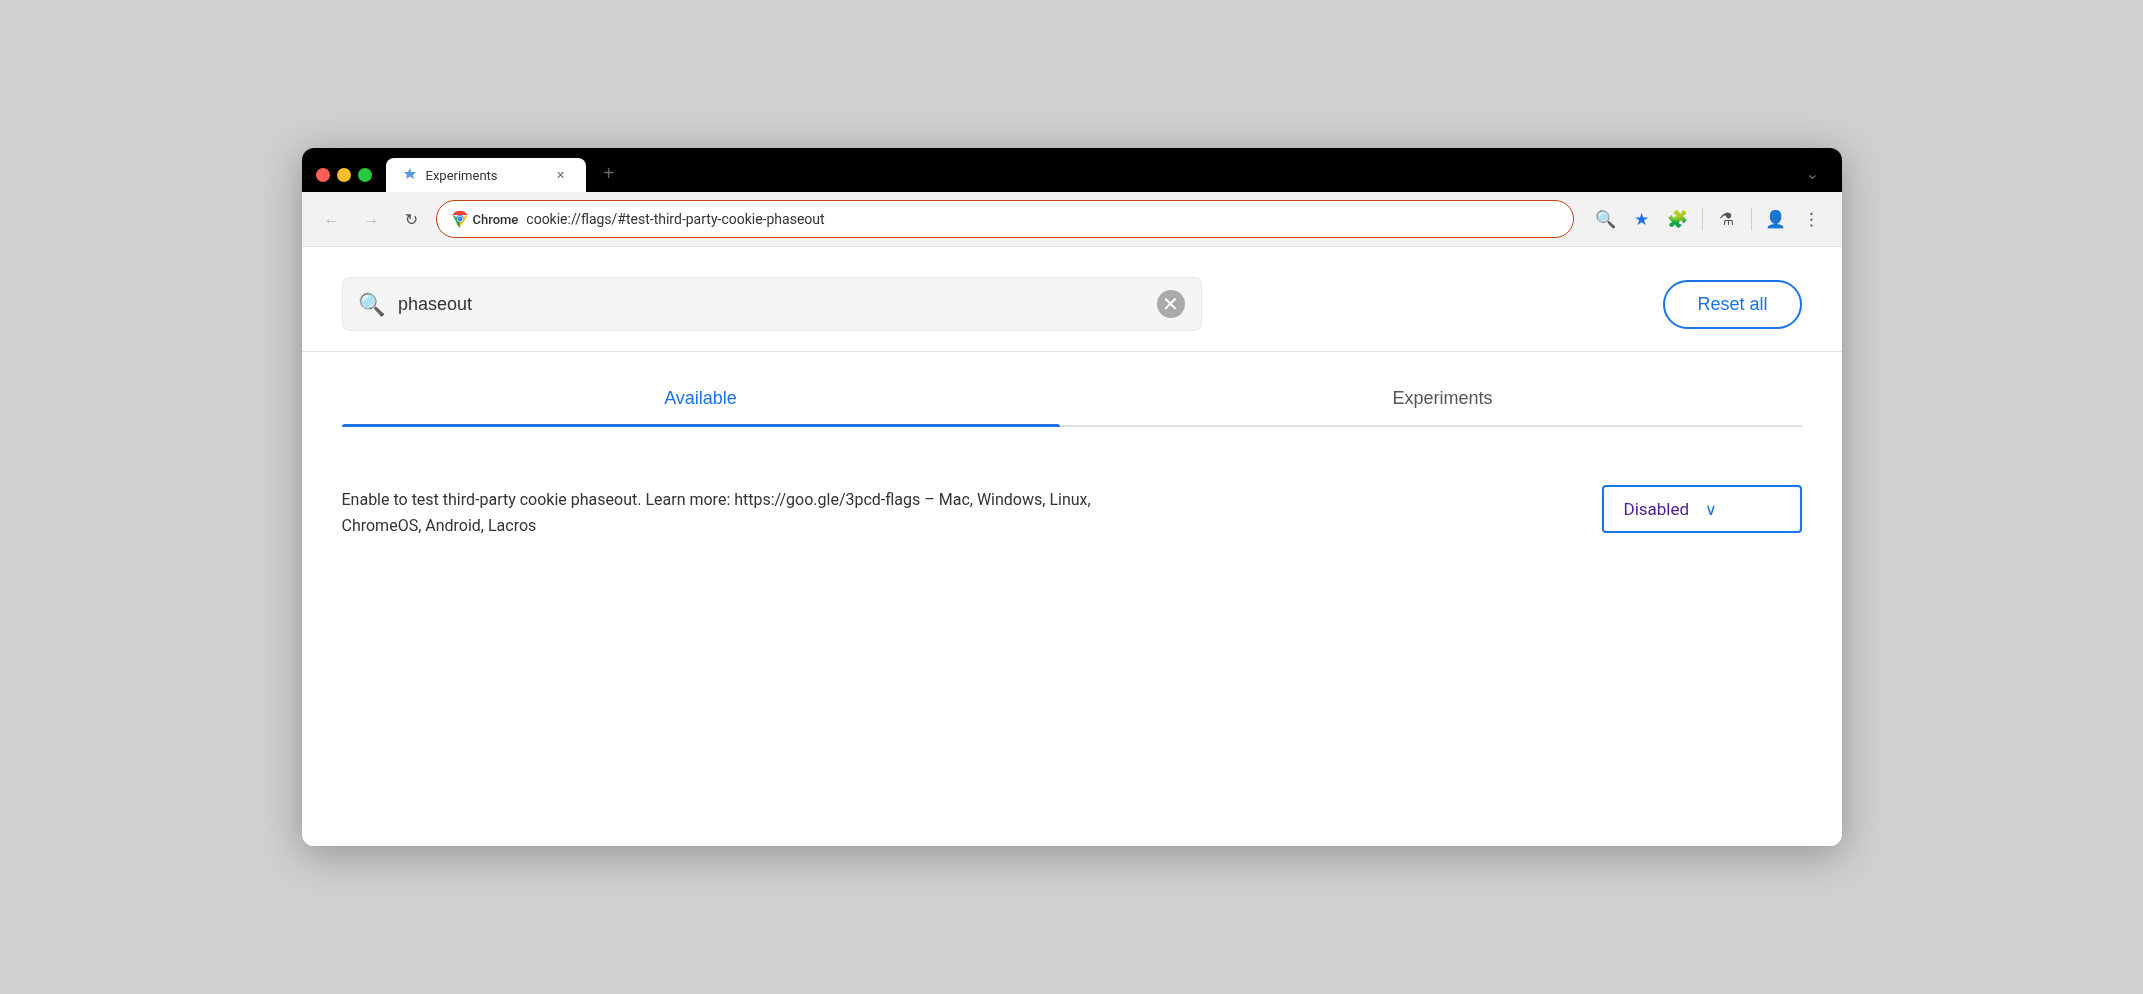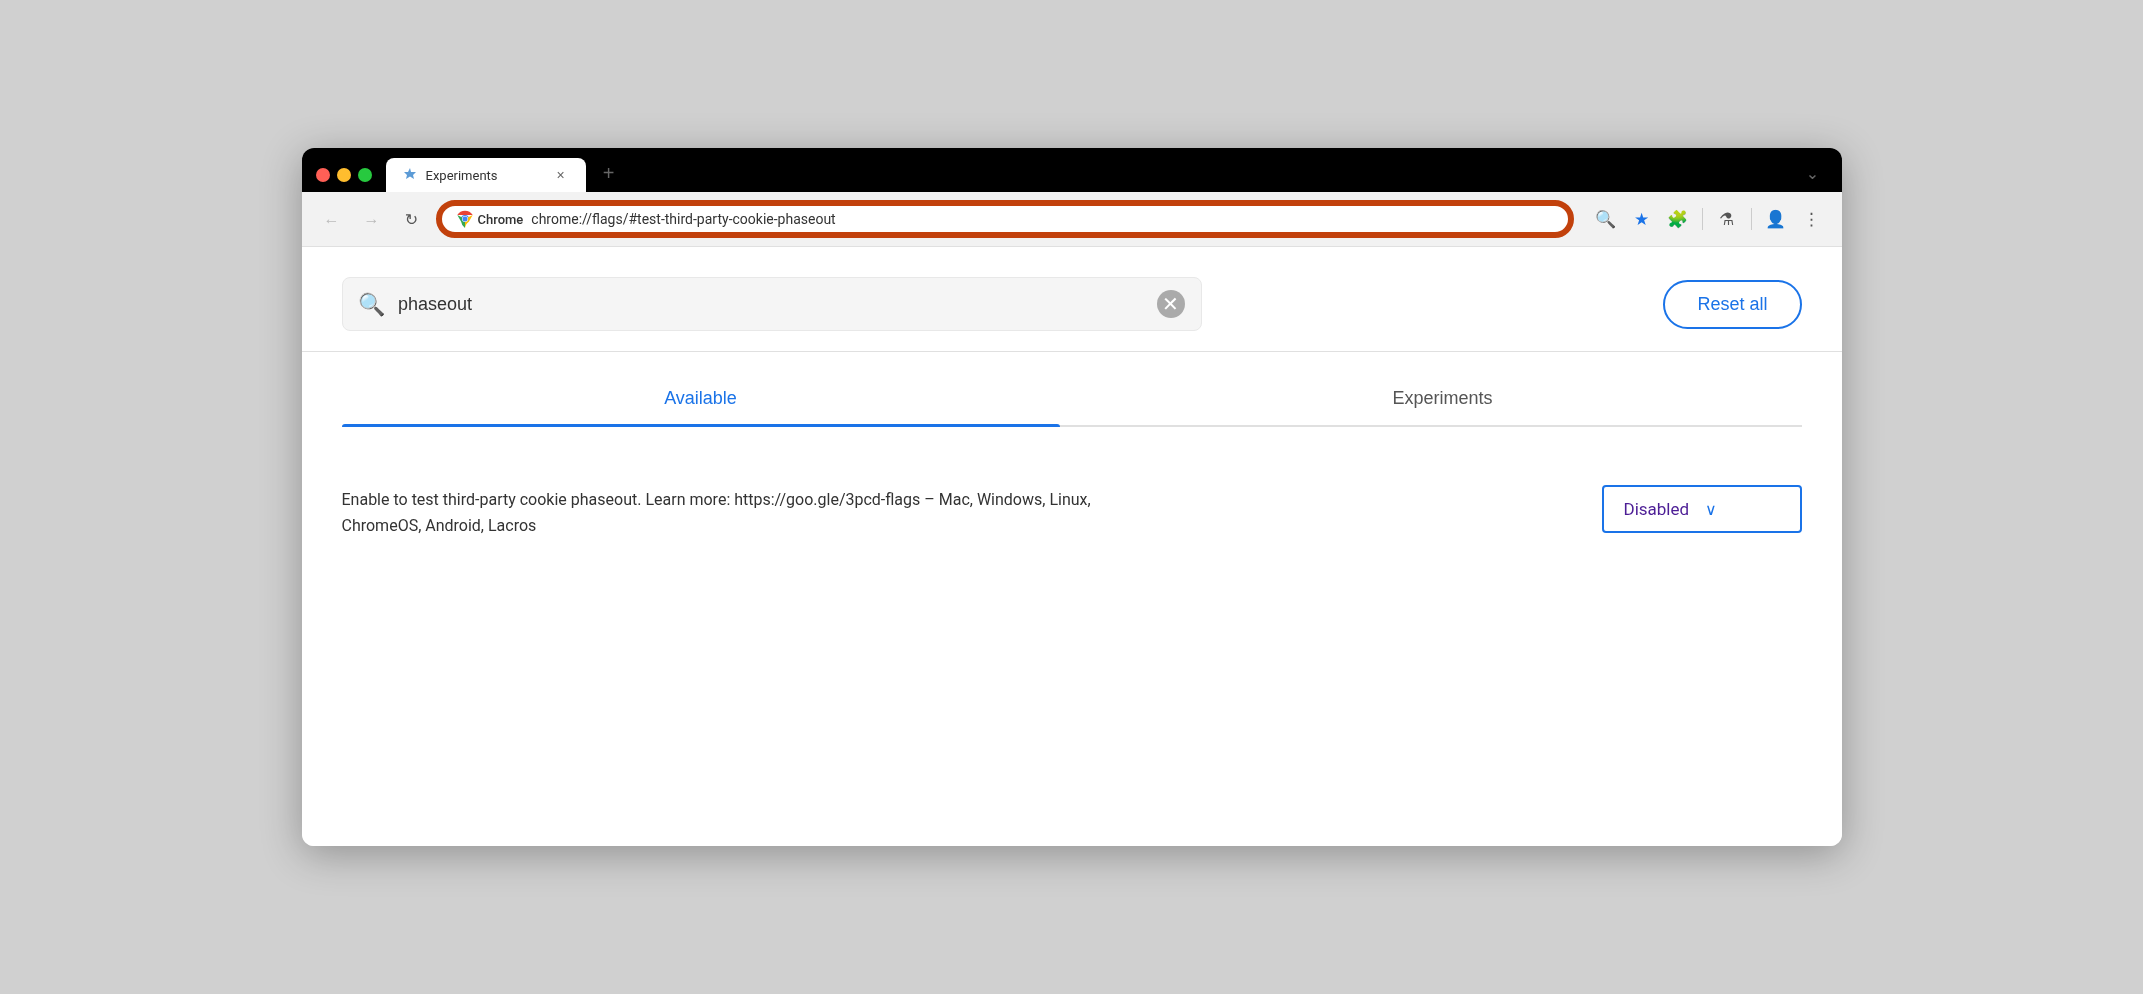--- a/index.html
+++ b/index.html
@@ -148,21 +148,21 @@
     .nav-btn.disabled { color: #bbb; cursor: default; }
 
     .address-bar {
       flex: 1;
       display: flex;
       align-items: center;
       background: #fff;
       border-radius: 24px;
       padding: 6px 14px;
       gap: 8px;
-      border: 6px solid #c2410c;
+      border: 1px solid #c2410c;
       height: 38px;
     }
 
     .chrome-badge {
       display: flex;
       align-items: center;
       gap: 4px;
       font-size: 13px;
       color: #333;
       font-weight: 500;
@@ -434,21 +434,21 @@
         <svg class="chrome-logo" viewBox="0 0 18 18">
           <circle cx="9" cy="9" r="4" fill="#4285f4"></circle>
           <path d="M9 5h7.7A9 9 0 0 0 1.3 5H9z" fill="#ea4335"></path>
           <path d="M16.7 5l-3.85 6.67A9 9 0 0 0 9 18V9l7.7-4z" fill="#fbbc05"></path>
           <path d="M1.3 5L5.15 11.67A9 9 0 0 0 9 18V9L1.3 5z" fill="#34a853"></path>
           <circle cx="9" cy="9" r="3" fill="white"></circle>
           <circle cx="9" cy="9" r="2.5" fill="#4285f4"></circle>
         </svg>
         <span>Chrome</span>
       </div>
-      <span class="address-text">chrome://flags/#test-third-party-cookie-phaseout</span>
+      <span class="address-text">cookie://flags/#test-third-party-cookie-phaseout</span>
     </div>
 
     <div class="nav-icons">
       <button class="nav-icon-btn">
         <span>🔍</span>
       </button>
       <button class="nav-icon-btn star-icon">
         <span>★</span>
       </button>
       <button class="nav-icon-btn">

